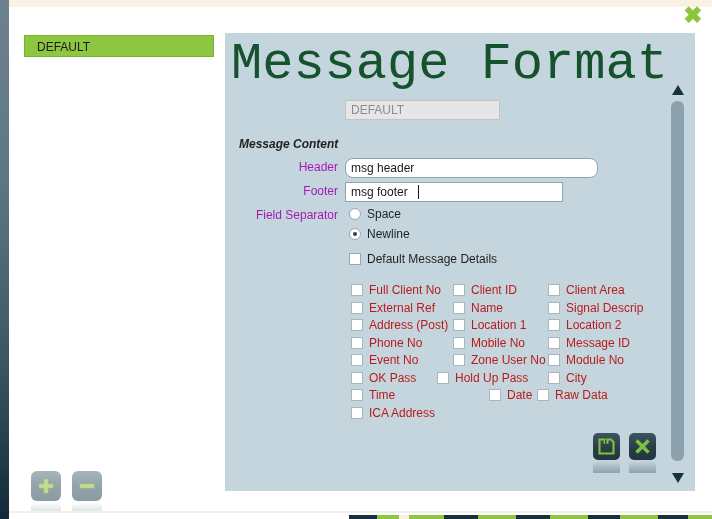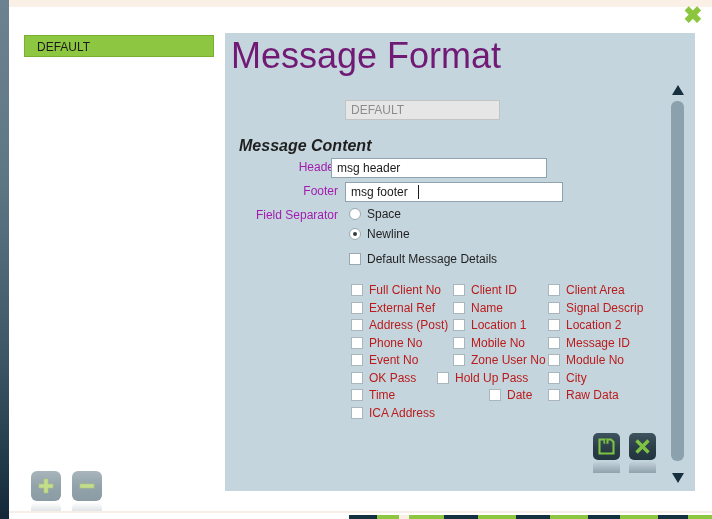--- a/index.html
+++ b/index.html
@@ -127,40 +127,41 @@
   
   #form-panel {
     position: absolute;
     left: 225px; top: 33px;
     width: 470px; height: 458px;
     background: #c5d5dd;
   }
   #panel-title {
     position: absolute;
     left: 6px; top: 2px;
-    font-size: 36px;
-    color: #701a75;
+    font-size: 52px;
+    color: #14532d;
     letter-spacing: 0px;
     white-space: nowrap;
+    font-family: Liberation Mono, monospace;
   }
 
   .field-row {
     position: absolute;
     display: flex;
     align-items: center;
   }
   .field-label {
     font-size: 12px;
     color: #a21caf;
     text-align: right;
     white-space: nowrap;
   }
   .section-label {
     position: absolute;
-    font-size: 16px;
+    font-size: 12px;
     font-weight: bold;
     font-style: italic;
     color: #1f1f1f;
     white-space: nowrap;
   }
 
   .text-input {
     height: 20px;
     box-sizing: border-box;
     border: 1px solid #8ea3ad;
@@ -333,21 +334,21 @@
     <div class="field-row" style="left:0; top:69px; width:272px; justify-content:flex-end;">
       <span class="field-label">Name</span>
     </div>
     <input class="text-input readonly" id="name-input" readonly="" style="position: absolute; left: 120px; top: 67px; width: 155px;" value="DEFAULT">
 
     <div class="section-label" style="left:14px; top:104px;">Message Content</div>
 
     <div class="field-row" style="left:0; top:127px; width:113px; justify-content:flex-end;">
       <span class="field-label">Header</span>
     </div>
-    <input class="text-input" id="header-input" style="position: absolute; left: 106px; top: 125px; width: 216px;" value="msg header">
+    <input class="text-input" id="header-input" style="position: absolute; left: 120px; top: 125px; width: 253px; border-radius: 8px;" value="msg header">
 
     <div class="field-row" style="left:0; top:151px; width:113px; justify-content:flex-end;">
       <span class="field-label">Footer</span>
     </div>
     <input class="text-input" id="footer-input" style="position: absolute; left: 120px; top: 149px; width: 218px;" value="msg footer">
     <div class="caret" style="left:193px; top:152px;"></div>
 
     <div class="field-row" style="left:0; top:175px; width:113px; justify-content:flex-end;">
       <span class="field-label">Field Separator</span>
     </div>
@@ -440,21 +441,21 @@
           <span>City</span>
         </div>
         <div class="cb-row disabled" style="left: 126px; top: 355px;">
           <span class="cb-mark"></span>
           <span>Time</span>
         </div>
         <div class="cb-row disabled" style="left: 228px; top: 355px; margin-left: 36px;">
           <span class="cb-mark"></span>
           <span>Date</span>
         </div>
-        <div class="cb-row disabled" style="left: 323px; top: 355px;">
+        <div class="cb-row disabled" style="left: 312px; top: 355px;">
           <span class="cb-mark"></span>
           <span>Raw Data</span>
         </div>
         <div class="cb-row disabled" style="left: 126px; top: 372.5px;">
           <span class="cb-mark"></span>
           <span>ICA Address</span>
         </div>
       </div>
 
     <div id="action-btns">

